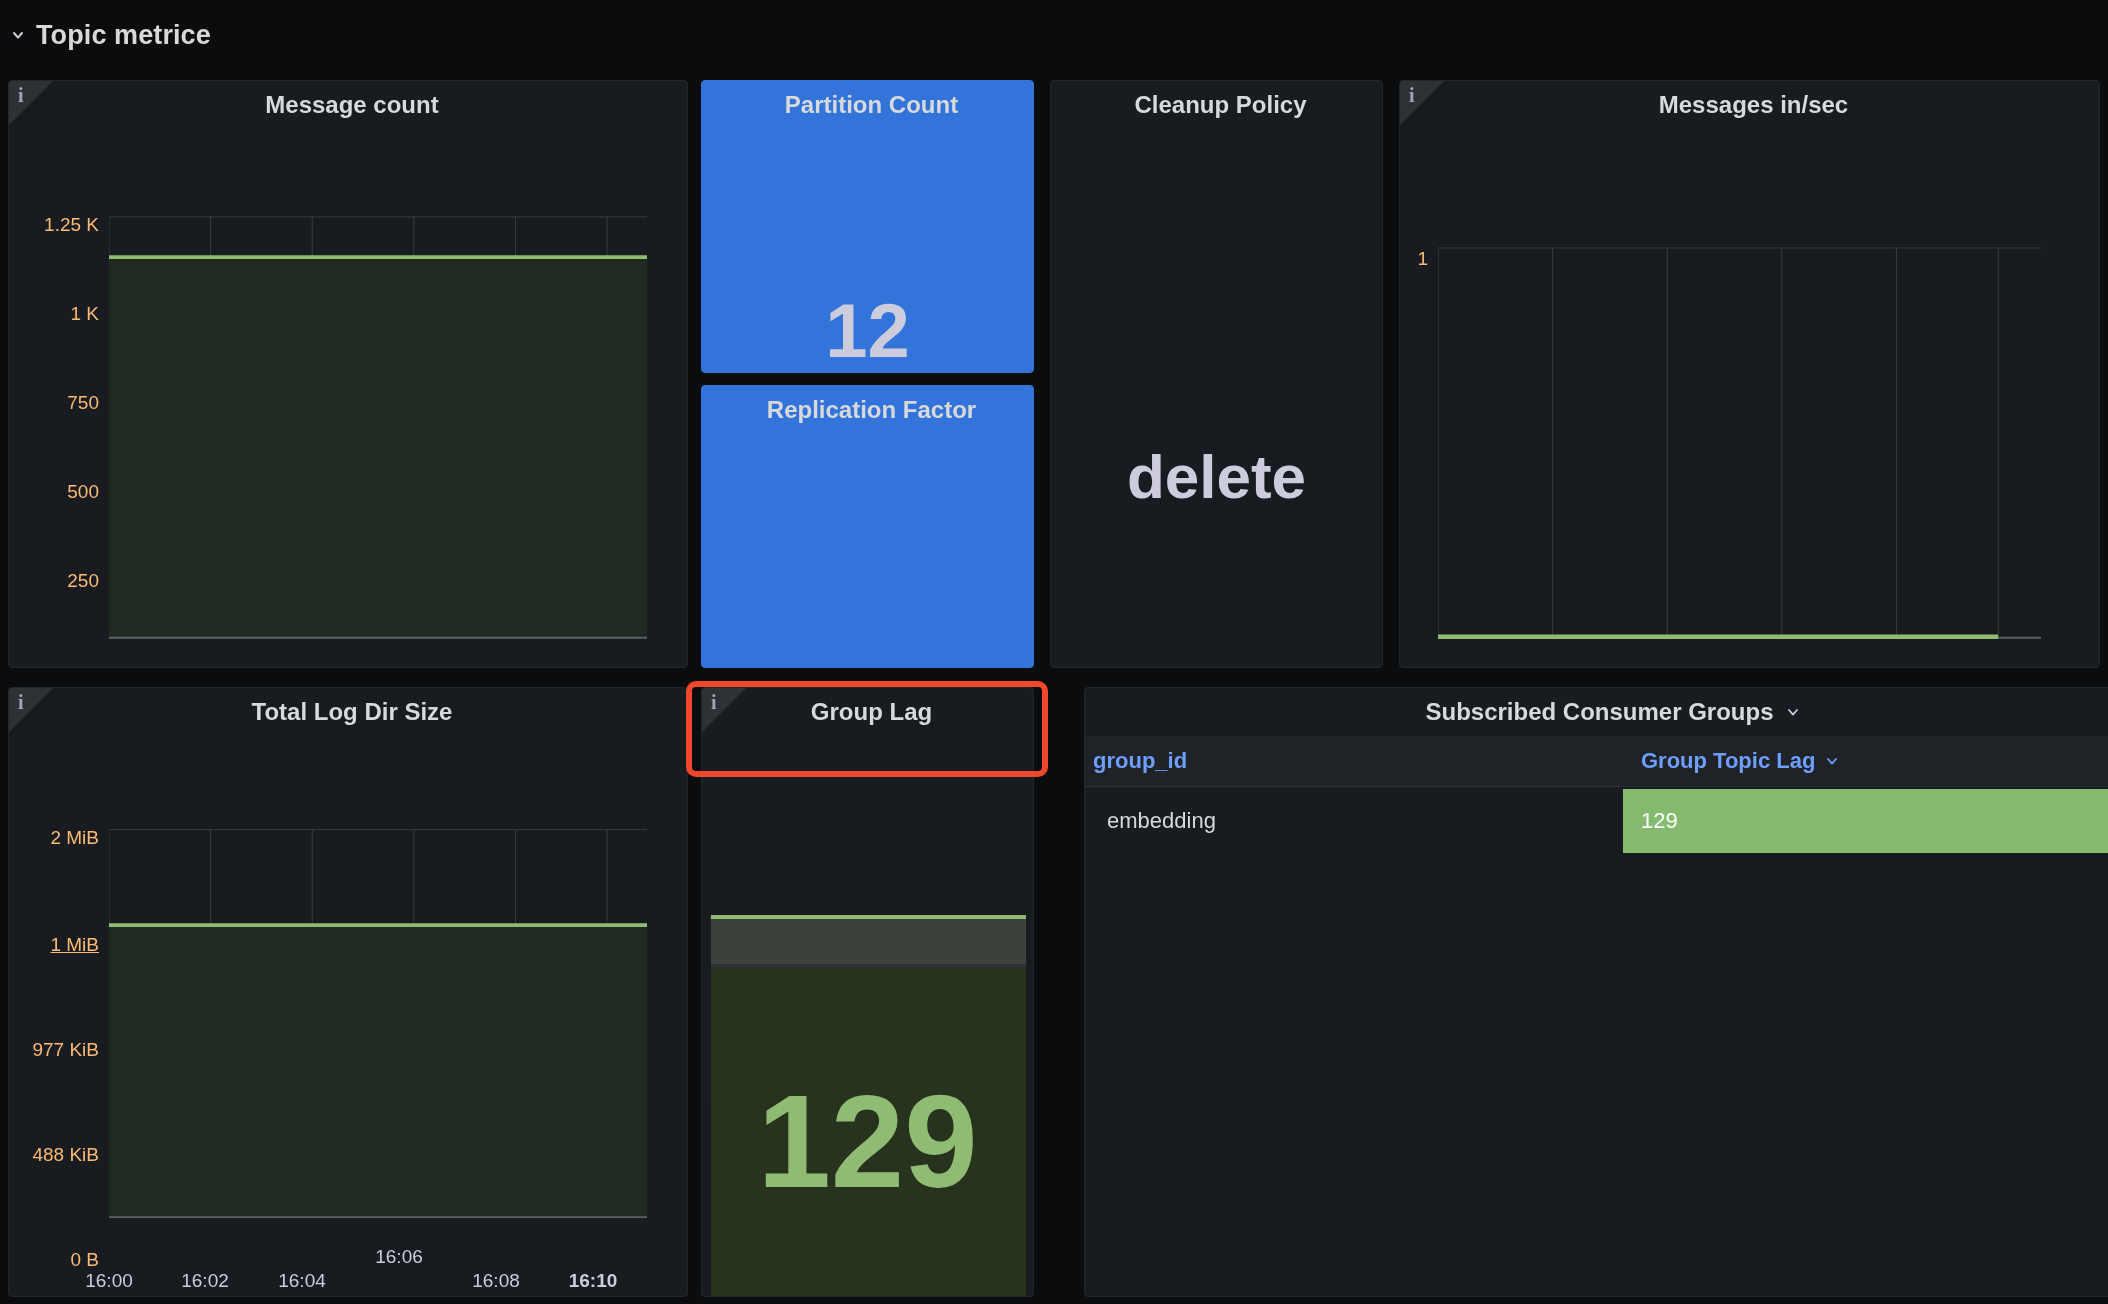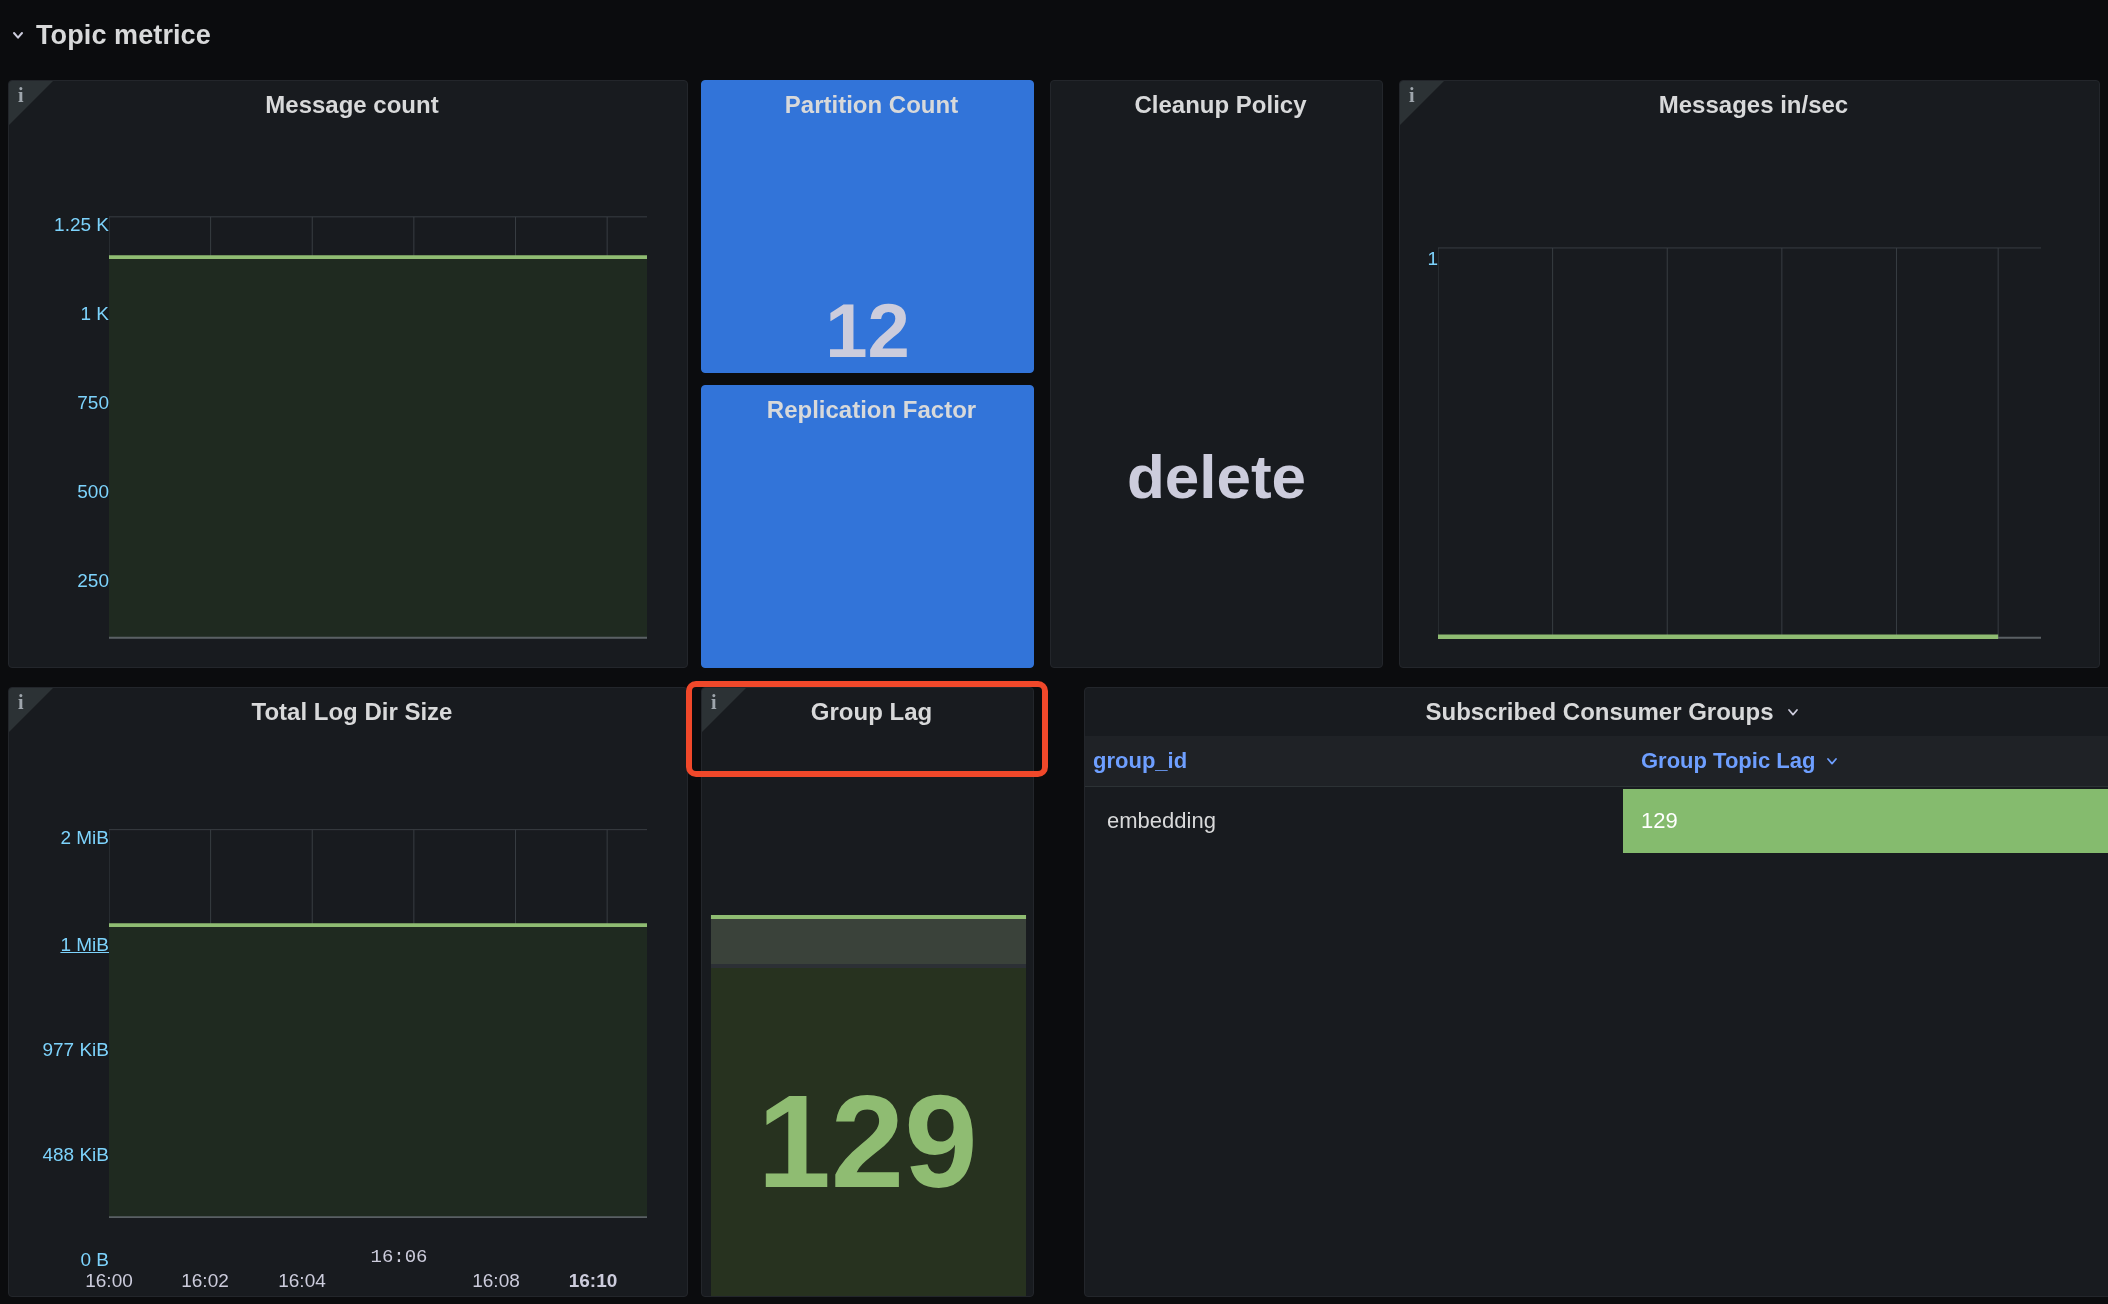--- a/index.html
+++ b/index.html
@@ -66,22 +66,22 @@
     font-size: 20px; font-weight: 700; color: #9FA6AD;
     line-height: 1;
   }
 
   
   .graph-wrap { position: absolute; left: 0; right: 0; top: 48px; bottom: 0; }
   .yaxis {
     position: absolute; left: 0; top: 0; bottom: 0;
   }
   .ytick {
-    position: absolute; right: 0;
-    font-size: 19px; color: #7dd3fc; white-space: nowrap;
+    position: absolute; right: 10px;
+    font-size: 19px; color: #fdba74; white-space: nowrap;
     transform: translateY(-50%);
     text-align: right;
   }
   .plot { position: absolute; top: 0; bottom: 0; }
   .xtick {
     position: absolute;
     font-size: 19px; color: #CCCCDC; white-space: nowrap;
     transform: translateX(-50%);
   }
 
@@ -283,21 +283,21 @@
           <polygon points="0,206 540,206 540,524 0,524" fill="#1F2A20"></polygon>
           <polyline points="0,206 540,206" fill="none" stroke="#8FBC72" stroke-width="4"></polyline>
           <line x1="0" y1="524" x2="540" y2="524" stroke="#5A6064" stroke-width="2"></line>
         </svg>
       </div>
 
       <div>
         <div class="xtick" style="left:100px; top:534px;">16:00</div>
         <div class="xtick" style="left:196px; top:534px;">16:02</div>
         <div class="xtick" style="left:293px; top:534px;">16:04</div>
-        <div class="xtick" style="left:390px; top:510px;font-family:Liberation Mono, monospace;">16:06</div>
+        <div class="xtick" style="left:390px; top:510px;">16:06</div>
         <div class="xtick" style="left:487px; top:534px;">16:08</div>
         <div class="xtick" style="left:584px; top:534px;font-weight:bold;">16:10</div>
       </div>
     </div>
   </div>
 
   <div class="panel" style="left:701px; top:687px; width:333px; height:610px;">
     <div class="info-corner">
       <span class="info-glyph">i</span>
     </div>

